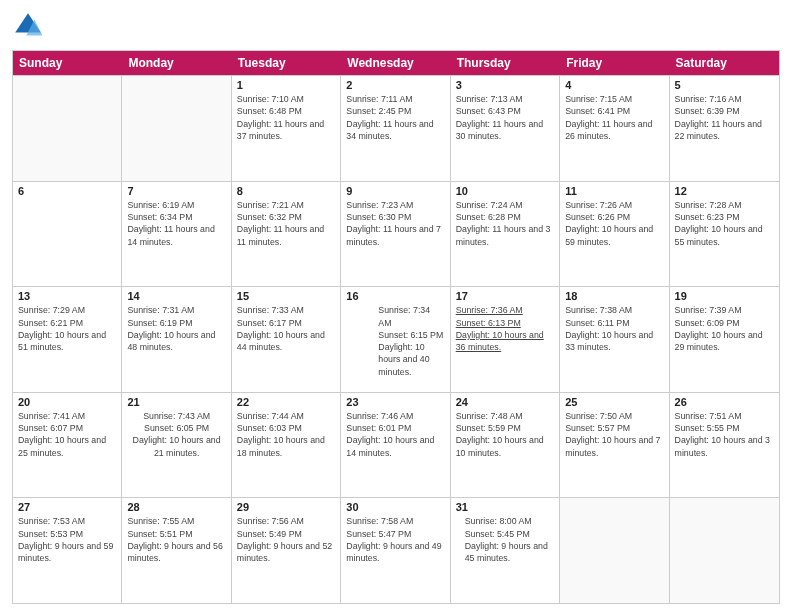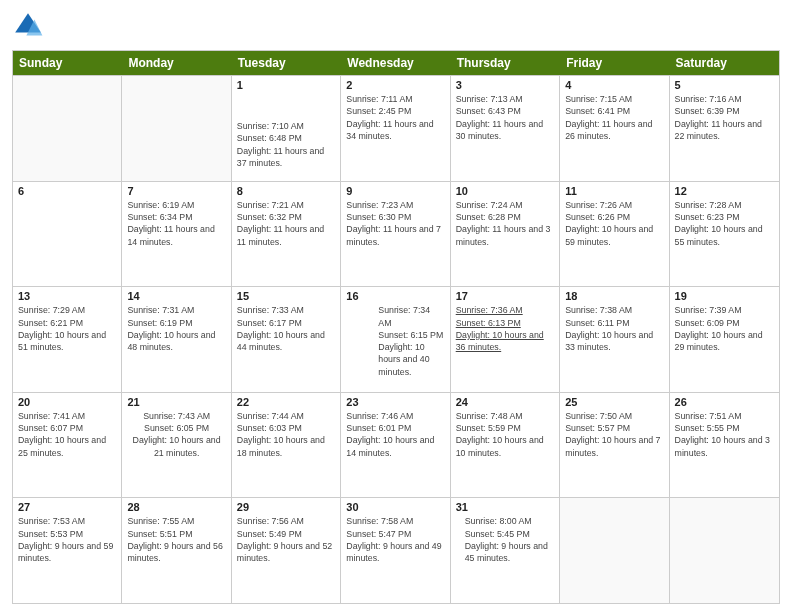--- a/index.html
+++ b/index.html
@@ -62,21 +62,21 @@
     }
     .calendar {
       flex: 1;
       display: flex;
       flex-direction: column;
       border: 1px solid #ccc;
     }
     .cal-header {
       display: grid;
       grid-template-columns: repeat(7, 1fr);
-      background: #4d7c0f;
+      background: #be185d;
     }
     .cal-header-cell {
       color: #fff;
       font-size: 12px;
       font-weight: bold;
       padding: 5px 6px;
       text-align: left;
     }
     .cal-body {
       display: flex;
@@ -146,21 +146,21 @@
         <div class="cal-header-cell">Thursday</div>
         <div class="cal-header-cell">Friday</div>
         <div class="cal-header-cell">Saturday</div>
       </div>
     <div class="cal-body">
     <div class="cal-row">
           <div class="cal-cell empty"></div>
           <div class="cal-cell empty"></div>
           <div class="cal-cell">
             <div class="day-num">1</div>
-            <div class="day-info" style="white-space: pre-line; margin-top: 27px;">Sunrise: 7:10 AM
+            <div class="day-info" style="white-space: pre-line;">Sunrise: 7:10 AM
 Sunset: 6:48 PM
 Daylight: 11 hours and 37 minutes.</div>
           </div>
           <div class="cal-cell">
             <div class="day-num">2</div>
             <div class="day-info" style="white-space: pre-line;">Sunrise: 7:11 AM
 Sunset: 2:45 PM
 Daylight: 11 hours and 34 minutes.</div>
           </div>
           <div class="cal-cell">

